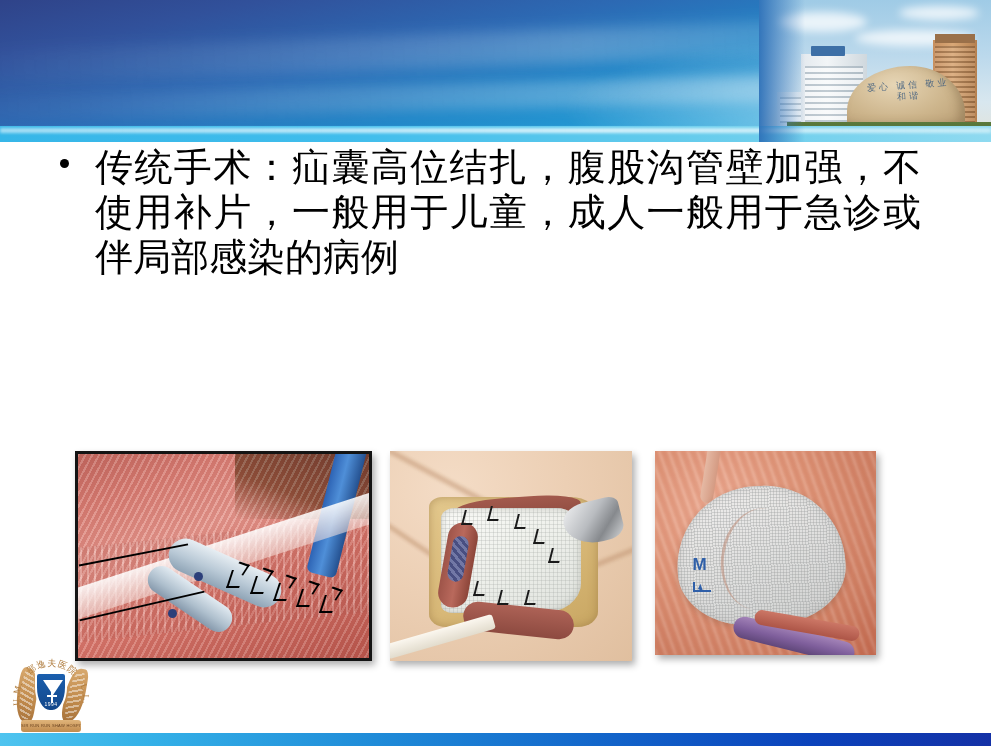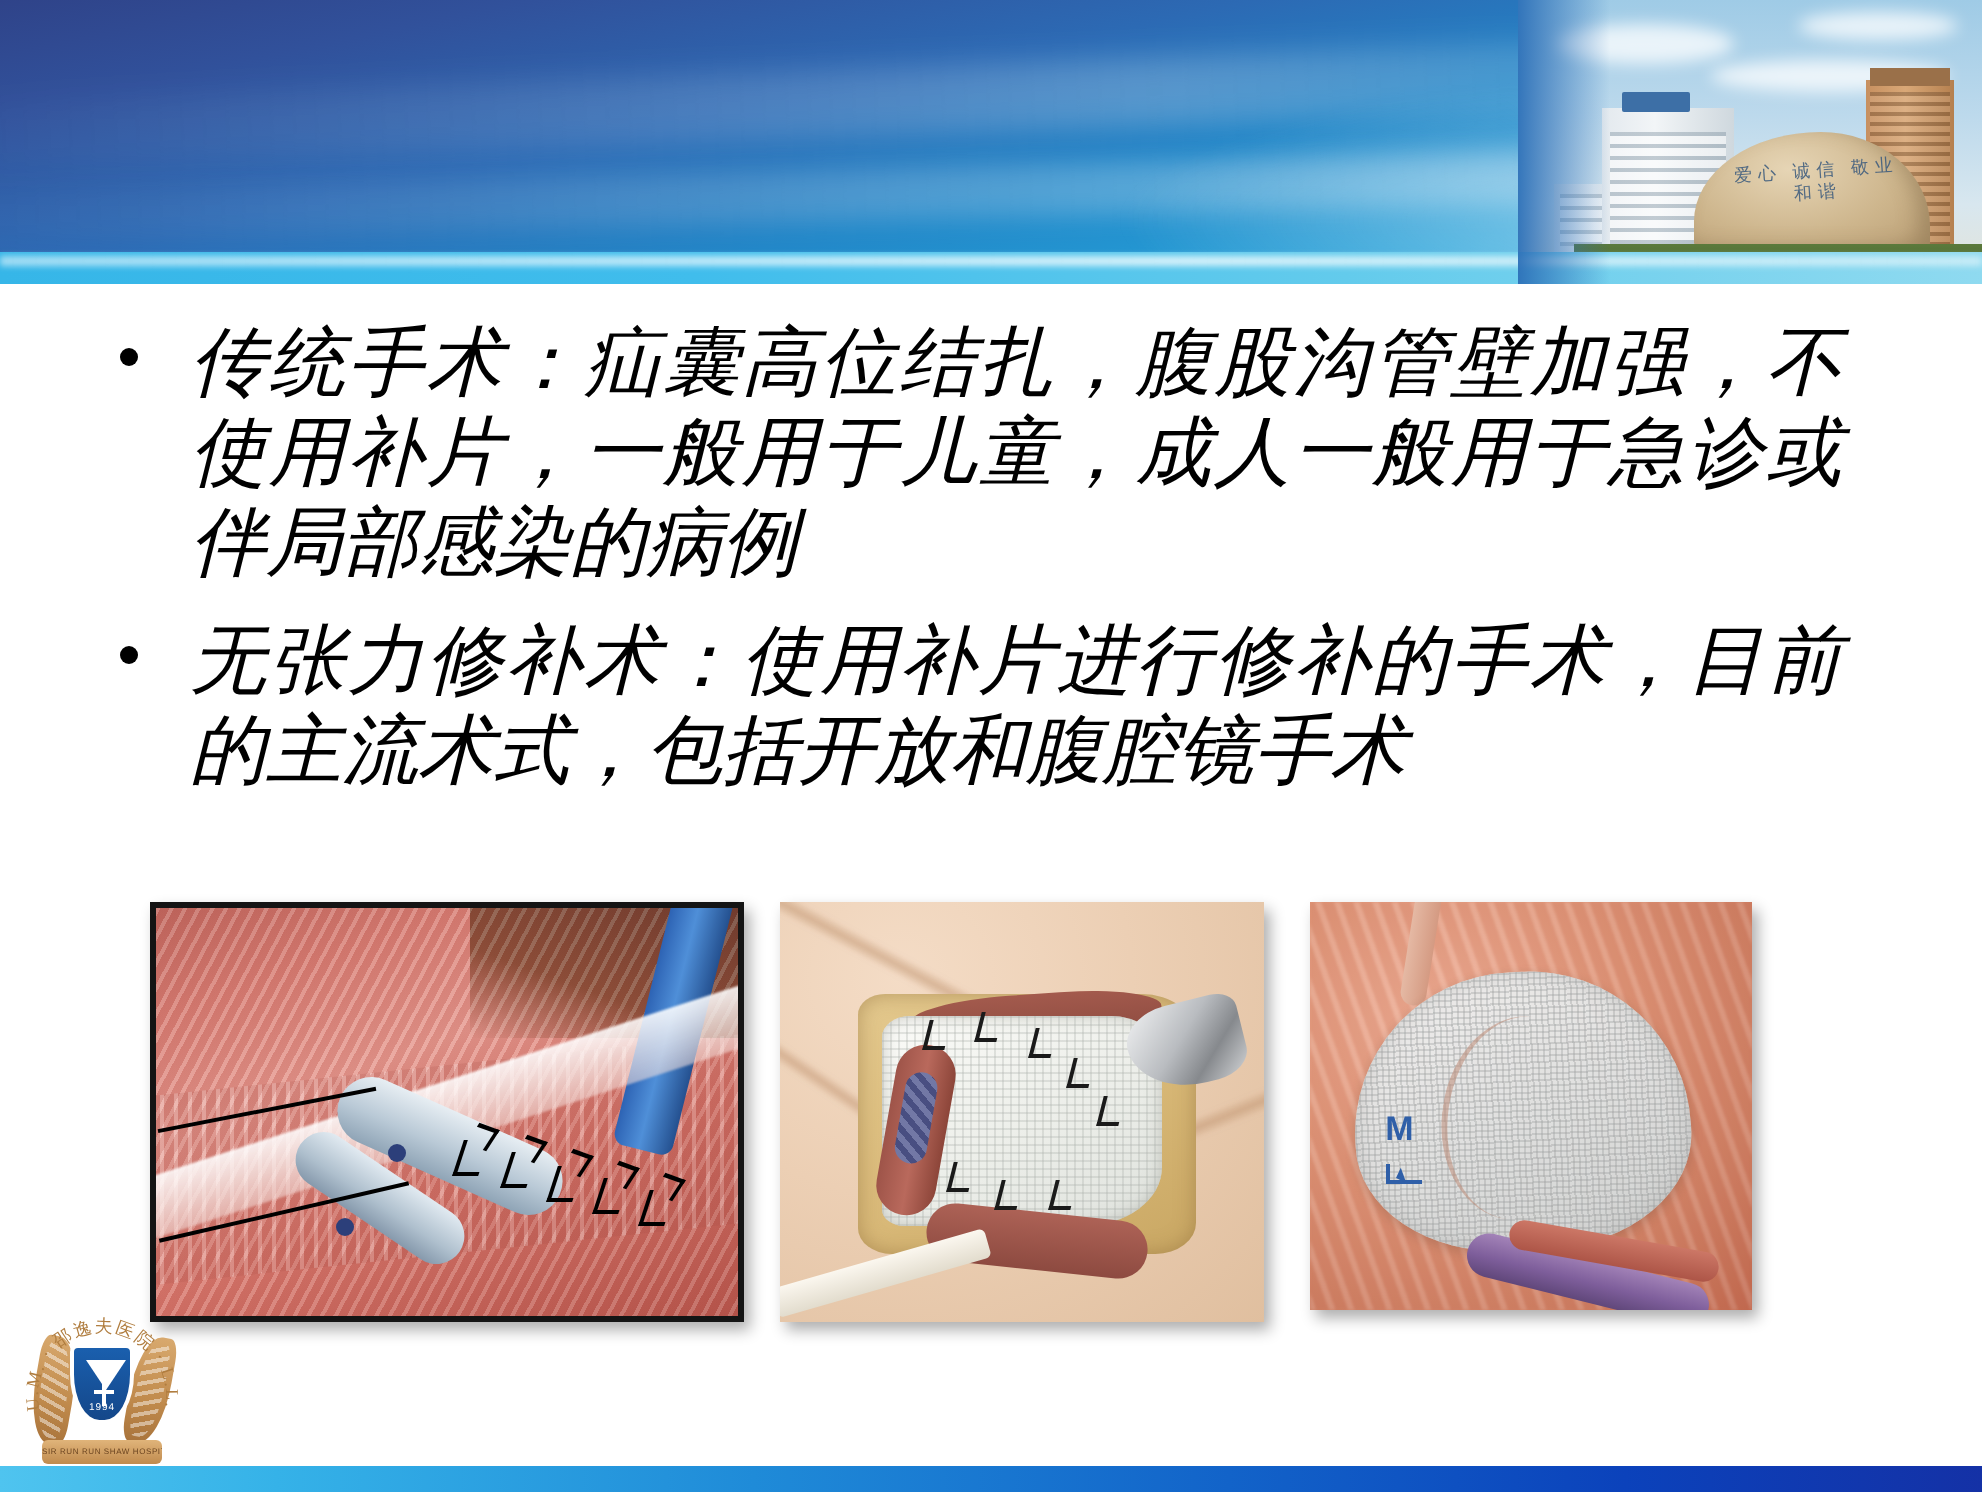--- a/index.html
+++ b/index.html
@@ -204,23 +204,22 @@
       radial-gradient(circle at 78% 74%, #ebc64b 0 3px, transparent 4px),
       radial-gradient(circle at 86% 48%, #c93d24 0 3px, transparent 4px),
       radial-gradient(circle at 94% 70%, #e3bb38 0 3px, transparent 4px),
       linear-gradient(to bottom, #5b7a3c, #3f5c2c);
   }
 
   
   .content {
     position: absolute;
     left: 0;
-    top: 160px;
+    top: 145px;
     width: 991px;
-    font-style: italic;
   }
   .bullet-list {
     margin: 0;
     padding: 0;
     list-style: none;
   }
   .bullet {
     position: relative;
     margin: 0 0 14px 0;
     padding: 0 70px 0 95px;
@@ -605,24 +604,20 @@
     <div class="header-band"></div>
     <div class="header-band-hi"></div>
 
   </div>
 
   <div class="content">
     <ul class="bullet-list">
       <li class="bullet">
         <span class="dot"></span>
         <span>传统手术：疝囊高位结扎，腹股沟管壁加强，不使用补片，一般用于儿童，成人一般用于急诊或伴局部感染的病例</span>
-      </li>
-      <li class="bullet">
-        <span class="dot"></span>
-        <span>无张力修补术：使用补片进行修补的手术，目前的主流术式，包括开放和腹腔镜手术</span>
       </li>
     </ul>
   </div>
 
   <div class="img-row">
 
     <div class="pic" id="pic1">
       <div class="p1-base"></div>
       <div class="p1-dark-top"></div>
       <div class="p1-fibers"></div>

